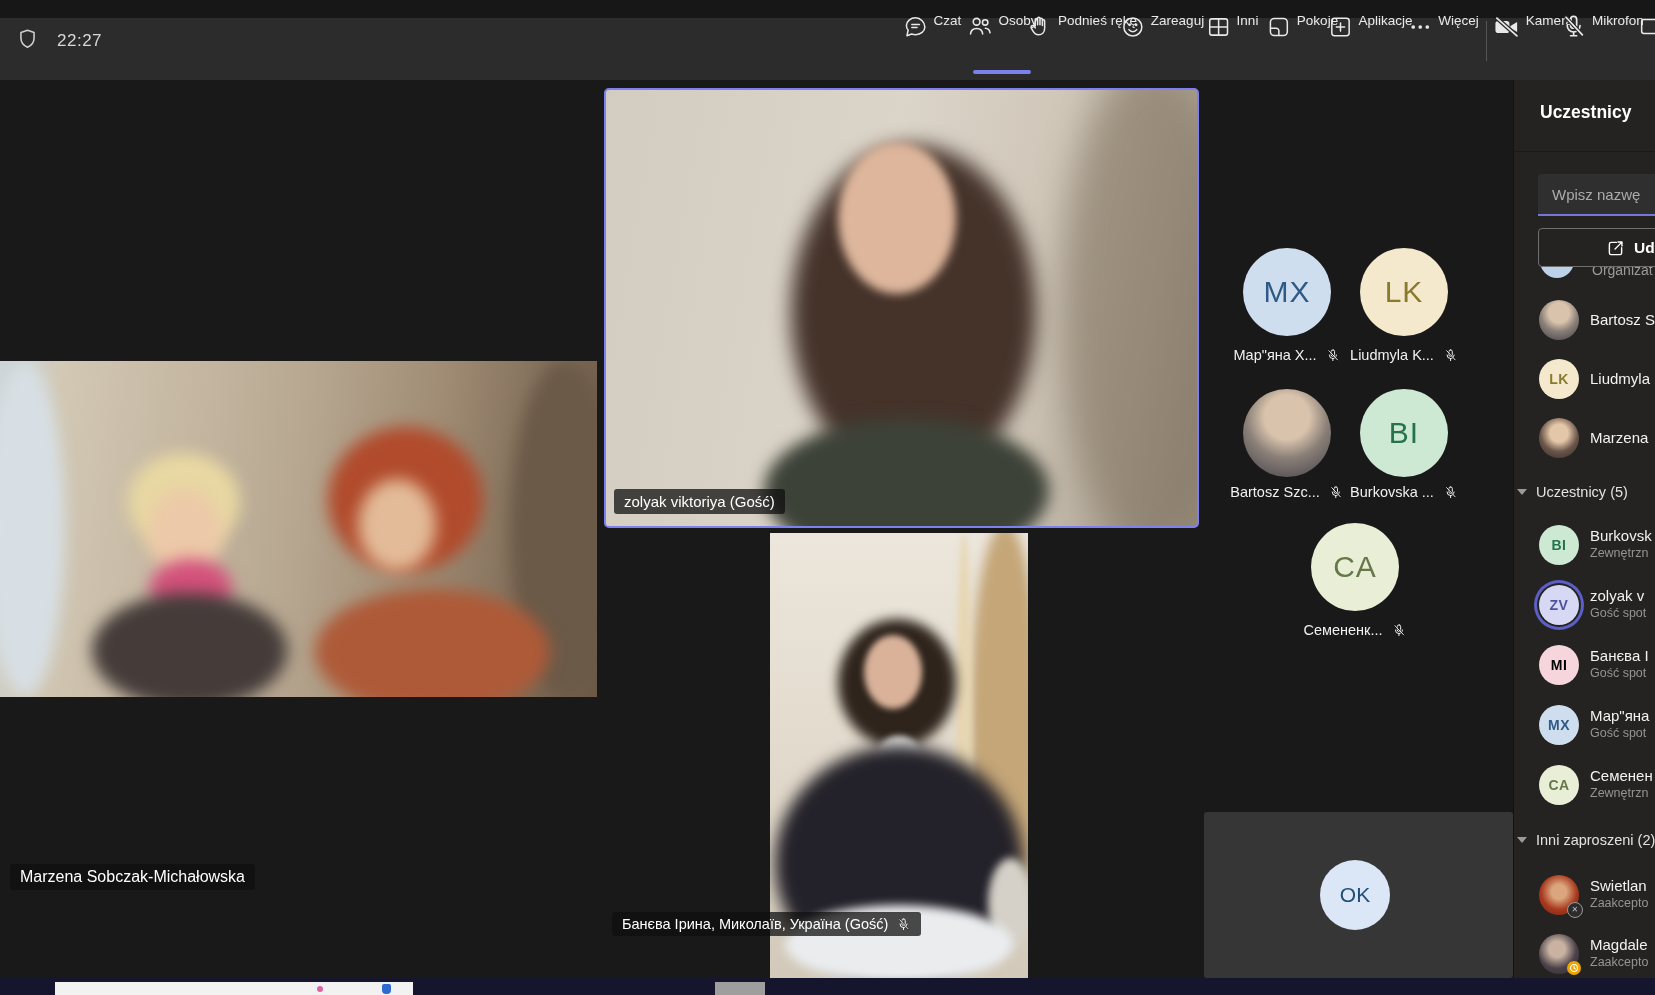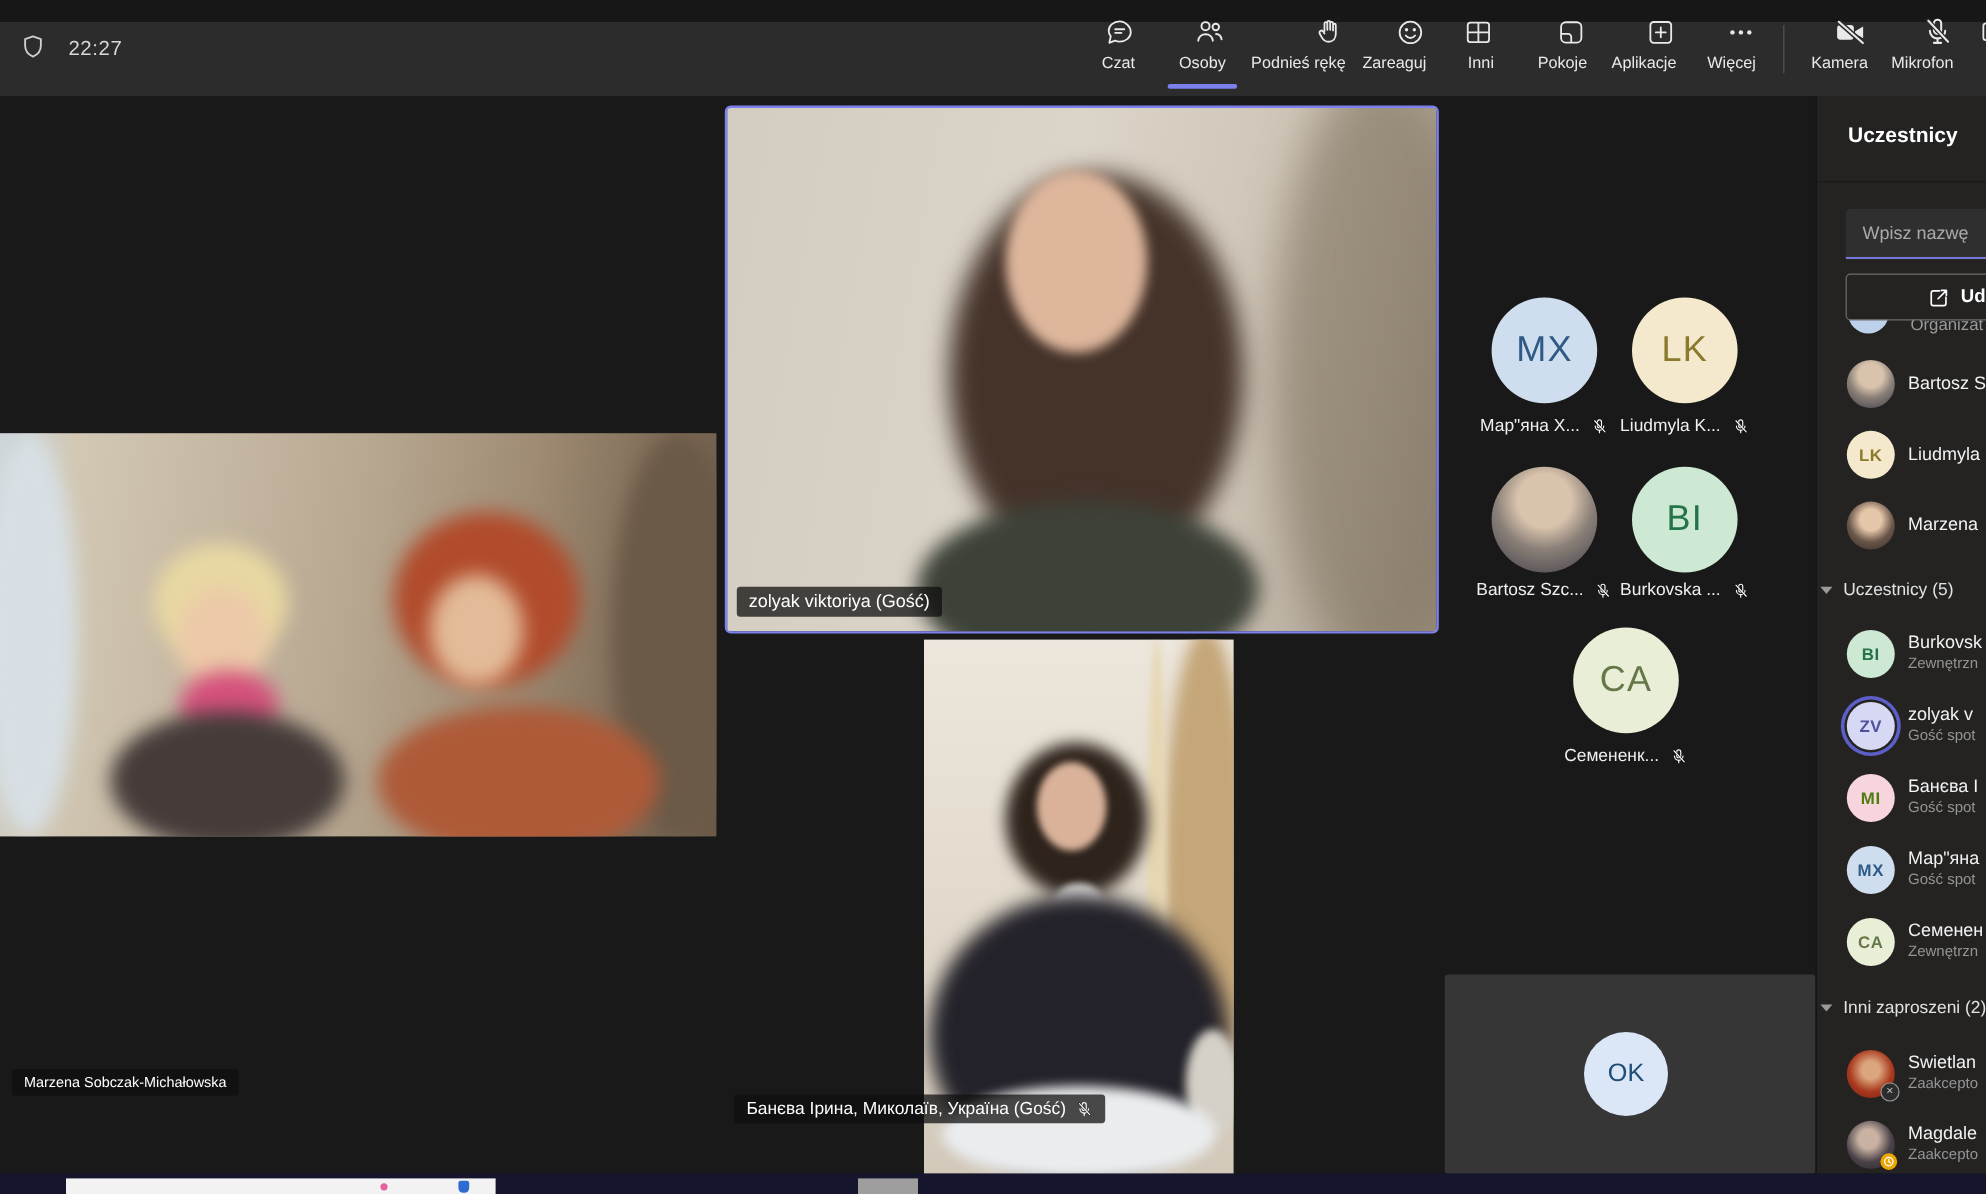--- a/index.html
+++ b/index.html
@@ -3,21 +3,21 @@
 <meta charset="utf-8">
 <style>
   html,body{margin:0;padding:0}
   body{width:1655px;height:995px;position:relative;overflow:hidden;background:#1a1919;
        font-family:"Liberation Sans","DejaVu Sans",sans-serif;-webkit-font-smoothing:antialiased}
   .abs{position:absolute}
   
   .topbar{left:0;top:0;width:1655px;height:80px;background:linear-gradient(#171717 0 18px,#2d2c2c 18px 100%)}
   .clock{left:57px;top:31px;font-size:17px;color:#d8d8d8;letter-spacing:.5px}
   .shield{left:15px;top:27px}
-  .tbtn{top:13px;height:62px;transform:translateX(-50%);display:flex;flex-direction:column;align-items:flex-end;gap:5px;cursor:pointer}
+  .tbtn{top:13px;height:62px;transform:translateX(-50%);display:flex;align-items:flex-start;gap:5px;cursor:pointer}
   .tlabel{font-size:13.5px;color:#e9e9e9;white-space:nowrap}
   .ticon{height:27px;display:flex;align-items:center}
   .tab-underline{width:58px;height:3.5px;border-radius:2px;background:#7b80ea;left:973px;top:70px}
   .tb-divider{left:1486px;top:21px;width:1px;height:40px;background:#555}
   
   .stage{left:0;top:80px;width:1513px;height:898px;background:#1a1919}
   .video{overflow:hidden}
   .blob{position:absolute;border-radius:50%;filter:blur(8px)}
   .video-left{left:0;top:361px;width:597px;height:336px;background:linear-gradient(97deg,#ccd5da 0%,#d2c8b4 10%,#c8bba6 26%,#b8a892 48%,#a08c74 70%,#7e6b57 88%,#6b5946 100%)}
   .tile-speaking{left:604px;top:88px;width:595px;height:440px;box-sizing:border-box;border:2.5px solid #7d81ee;border-radius:5px;background:linear-gradient(100deg,#d3ccc0 0%,#dbd4c8 45%,#cfc6b8 70%,#b2a898 88%,#9a8f7e 100%)}
@@ -30,21 +30,21 @@
   .okav{position:absolute;width:70px;height:70px;border-radius:50%;display:flex;align-items:center;justify-content:center;font-size:21px}
   .stage-label{position:absolute;transform:translateX(-50%);display:flex;align-items:center;gap:9px;
                font-size:14.5px;color:#f0f0f0;white-space:nowrap}
   .ok-tile{left:1204px;top:812px;width:309px;height:166px;background:#373636;border-radius:3px}
   
   .av-mx{background:#cfdeee;color:#2f5a85}
   .av-lk{background:#f4e9cd;color:#8a7a2e}
   .av-bi{background:#cde8d3;color:#24734a}
   .av-ca{background:#e9efd6;color:#66784a}
   .av-zv{background:#d7d8f3;color:#4e529e}
-  .av-mi{background:#f6d5dc;color:#4d7c0f}
+  .av-mi{background:#f6d5dc;color:#000000}
   .av-ok{background:#dbe7f6;color:#1f4e79}
   .ph-bartosz{background:radial-gradient(circle at 50% 32%,#d9c3ac 0 30%,#8a8078 55%,#3f3d46 100%)}
   .ph-marzena{background:radial-gradient(circle at 50% 38%,#e4c6a8 0 28%,#6a564a 58%,#332a24 100%)}
   .ph-swietlana{background:radial-gradient(circle at 50% 42%,#dba57e 0 24%,#a93a1e 58%,#701d12 100%)}
   .ph-magdalena{background:radial-gradient(circle at 45% 38%,#c9b2a2 0 24%,#4a4248 58%,#2b2730 100%)}
   
   .sidebar-bg{left:1513px;top:80px;width:142px;height:898px;background:#242322;border-left:1px solid #121212}
   .sb-seam{left:1513px;top:151px;width:142px;height:1px;background:#1a1919}
   .sb-title{left:1540px;top:102px;font-size:17.5px;font-weight:bold;color:#fff}
   .sb-search{left:1538px;top:174px;width:160px;height:40px;background:#302f2f;border:none;outline:none;
@@ -205,21 +205,21 @@
   <div class="blob" style="left:-15px;top:0;width:80px;height:336px;background:#d7dfe4"></div>
   <div class="blob" style="left:510px;top:0;width:110px;height:336px;background:#6b5a48"></div>
   <div class="blob" style="left:128px;top:92px;width:112px;height:98px;background:#e8d8a2"></div>
   <div class="blob" style="left:147px;top:128px;width:76px;height:88px;background:#ecc9a8"></div>
   <div class="blob" style="left:150px;top:198px;width:82px;height:58px;background:#d4517c"></div>
   <div class="blob" style="left:92px;top:232px;width:195px;height:115px;background:#453c3a"></div>
   <div class="blob" style="left:328px;top:66px;width:155px;height:145px;background:#b14b2c"></div>
   <div class="blob" style="left:358px;top:118px;width:78px;height:92px;background:#e3bb98"></div>
   <div class="blob" style="left:315px;top:228px;width:235px;height:125px;background:#ae5a38"></div>
 </div>
-<div class="vpill" style="left:10px;top:891px;font-size:12px">
+<div class="vpill" style="left:10px;top:864px;font-size:16px">
   <span>Marzena Sobczak-Michałowska</span>
 </div>
 
 <div class="abs video tile-speaking">
   <div class="blob" style="left:455px;top:-30px;width:180px;height:500px;background:rgba(125,112,92,.55);filter:blur(18px)"></div>
   <div class="blob" style="left:185px;top:55px;width:245px;height:335px;background:#45332a;filter:blur(10px)"></div>
   <div class="blob" style="left:232px;top:52px;width:118px;height:152px;background:#ddb69c;filter:blur(5px)"></div>
   <div class="blob" style="left:158px;top:328px;width:285px;height:145px;background:#3d4238"></div>
 </div>
 <div class="vpill" style="left:614px;top:489px;font-size:15px">

